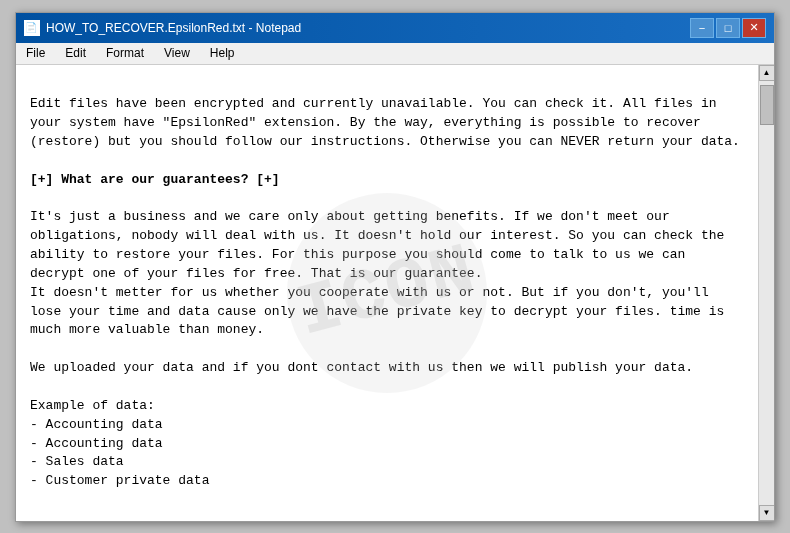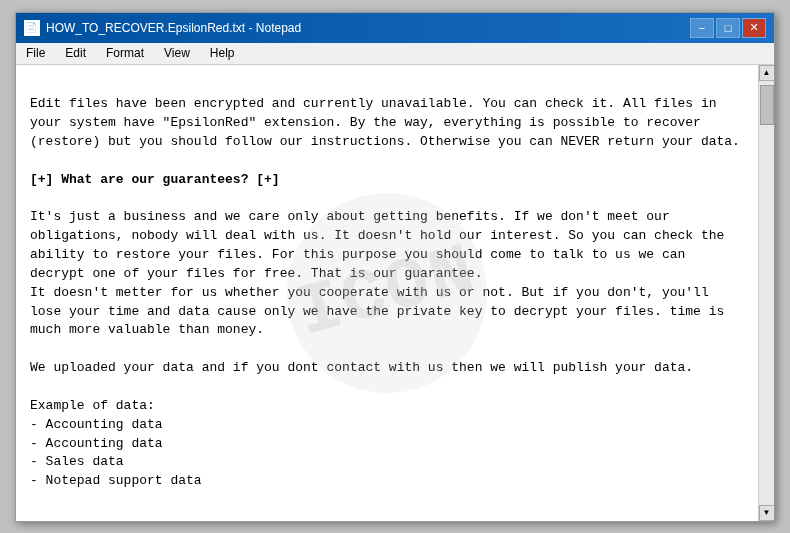--- a/index.html
+++ b/index.html
@@ -239,21 +239,21 @@
 It doesn't metter for us whether you cooperate with us or not. But if you don't, you'll
 lose your time and data cause only we have the private key to decrypt your files. time is
 much more valuable than money.</div>
       <br>
       <div class="text-line">We uploaded your data and if you dont contact with us then we will publish your data.</div>
       <br>
       <div class="text-line">Example of data:</div>
       <div class="text-line">- Accounting data</div>
       <div class="text-line">- Accounting data</div>
       <div class="text-line">- Sales data</div>
-      <div class="text-line">- Notepad support data</div>
+      <div class="text-line">- Customer private data</div>
       
       
     </div>
 
     <div class="scrollbar">
       <div class="scroll-arrow">▲</div>
       <div class="scroll-track">
         <div class="scroll-thumb"></div>
       </div>
       <div class="scroll-arrow">▼</div>

